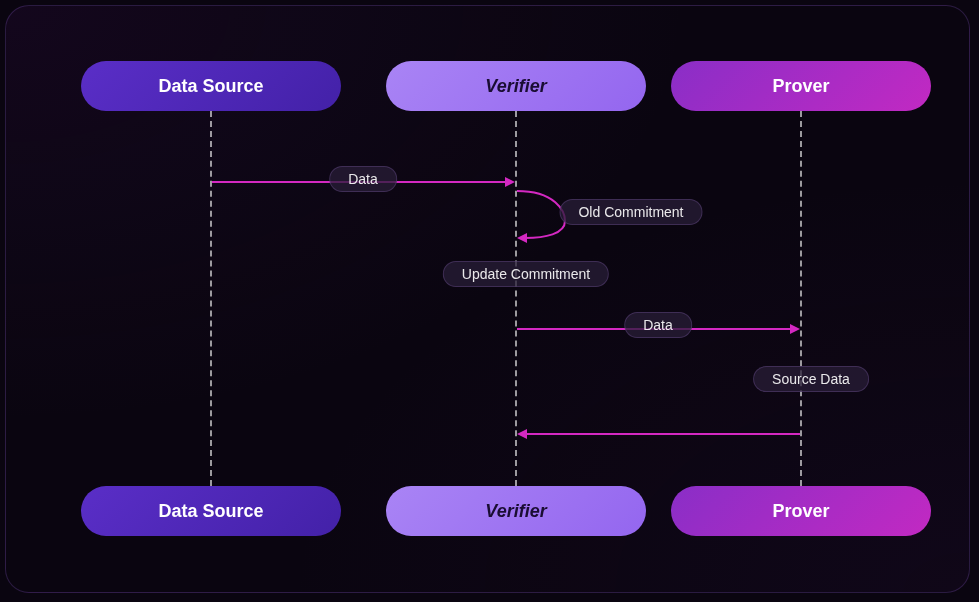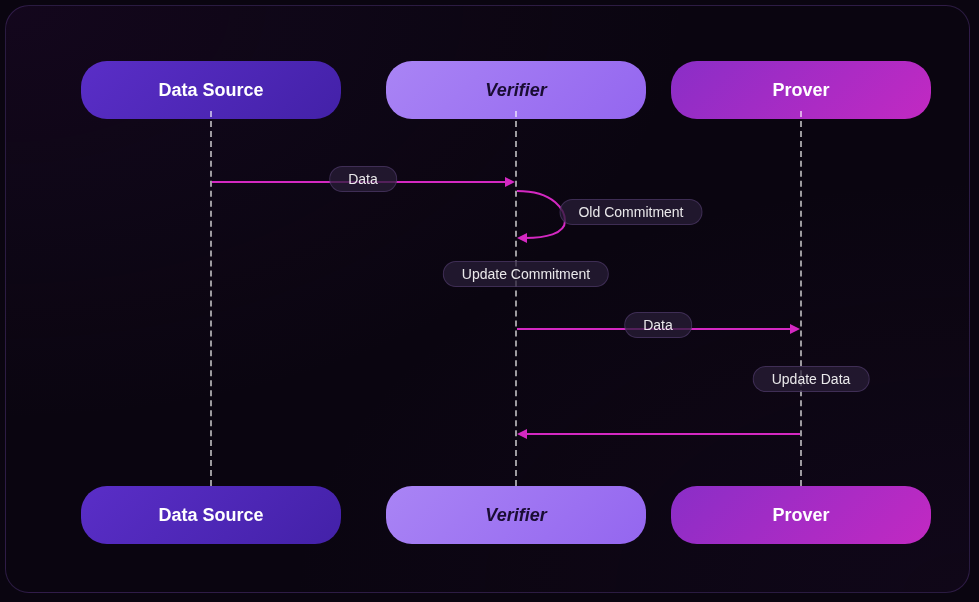--- a/index.html
+++ b/index.html
@@ -19,21 +19,21 @@
       bottom: 9px;
       border: 1px solid rgba(120, 80, 180, 0.3);
       border-radius: 24px;
       background: radial-gradient(ellipse at top left, rgba(70, 20, 100, 0.15), transparent 50%),
                   radial-gradient(ellipse at bottom right, rgba(70, 20, 100, 0.1), transparent 50%),
                   #0a0510;
     }
     .actor {
       position: absolute;
       width: 260px;
-      height: 58px;
+      height: 50px;
       border-radius: 26px;
       display: flex;
       align-items: center;
       justify-content: center;
       color: white;
       font-size: 18px;
       font-weight: 600;
     }
     .actor-datasource {
       background: linear-gradient(135deg, #5a2ec7, #4321a8);
@@ -126,19 +126,19 @@
     <span>Old Commitment</span>
   </div>
 
   <div class="arrow-line" style="left:511px; top:322px; width:273px;"></div>
   <div class="arrow-head right" style="left:784px; top:318px;"></div>
   <div class="message-label" style="left:652px; top:306px;">
     <span>Data</span>
   </div>
 
   <div class="message-label" style="left:805px; top:360px;">
-    <span>Update Data</span>
+    <span>Source Data</span>
   </div>
 
   <div class="arrow-line" style="left:521px; top:427px; width:273px;"></div>
   <div class="arrow-head left" style="left:511px; top:423px;"></div>
 
 </div>
 
 </body></html>

